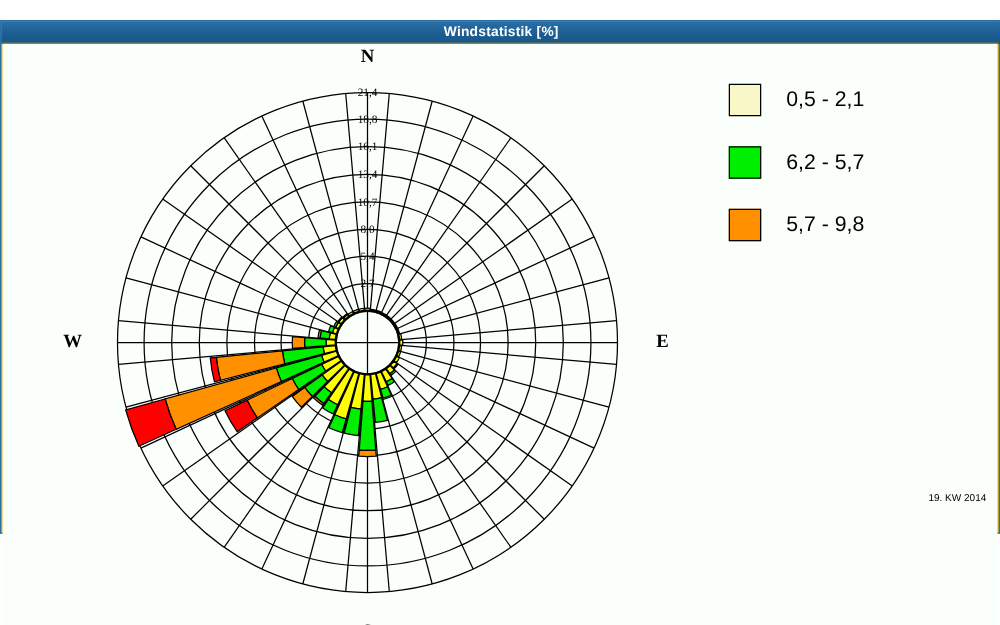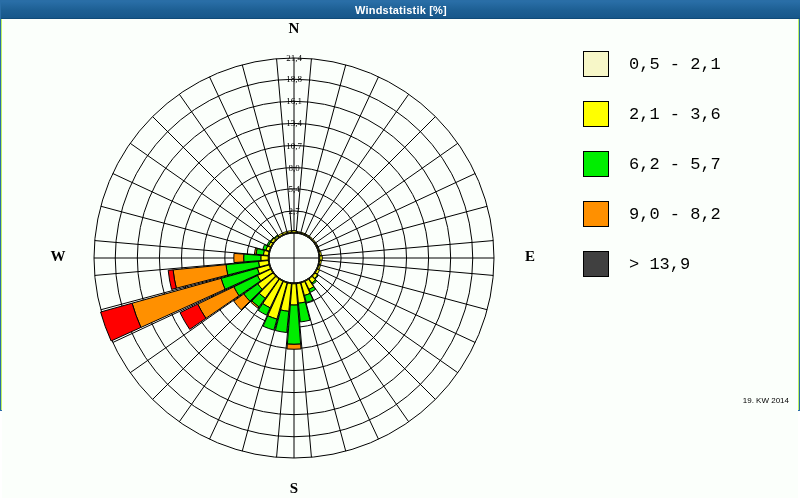--- a/index.html
+++ b/index.html
@@ -3,22 +3,23 @@
 <meta charset="utf-8">
 <style>
   html,body{margin:0;padding:0;}
   body{
     width:800px;height:500px;overflow:hidden;
     font-family:"Liberation Serif", serif;
     background:#ffffff;
   }
   #window{
     position:relative;width:800px;height:411px;box-sizing:border-box;
-    background:#bef264;
+    background:#eab308;
     border:1px solid #2a6ea6;
+    margin-top:16px;
   }
   #titlebar{
     position:absolute;left:0;top:0;width:800px;height:17px;
     background:linear-gradient(to bottom,#2a6fa8 0%,#1d5f93 55%,#17578a 100%);
     color:#ffffff;
     font-family:"Liberation Sans", sans-serif;
     font-size:11px;font-weight:bold;
     display:flex;align-items:center;justify-content:center;
     letter-spacing:.2px;
     border-bottom:1px solid #0f4a78;
@@ -44,25 +45,25 @@
   }
   .legrow{
     display:flex;align-items:center;height:50px;
   }
   .swatch{
     width:26px;height:26px;box-sizing:border-box;
     border:1px solid #000000;flex:0 0 auto;
   }
   .leglabel{
     margin-left:20px;
-    font-family:Liberation Mono, monospace;
+    font-family:Liberation Sans, sans-serif;
     font-size:17px;color:#000000;white-space:nowrap;
   }
   #footer{
-    position:absolute;right:10px;bottom:5px;
+    position:absolute;right:10px;bottom:23px;
     font-family:"Liberation Sans", sans-serif;
     font-size:8px;color:#000000;
   }
 </style>
 </head>
 <body>
 
 <div id="window">
 
   <div id="titlebar">
@@ -243,32 +244,24 @@
       </g>
     </svg>
   </div>
 
   <div id="legend">
       <div class="legrow">
         <div class="swatch" style="background: rgb(247, 247, 200);"></div>
         <div class="leglabel">0,5 - 2,1</div>
       </div>
       <div class="legrow">
-        <div class="swatch" style="background: rgb(255, 255, 0);"></div>
-        <div class="leglabel">2,1 - 3,6</div>
-      </div>
-      <div class="legrow">
         <div class="swatch" style="background: rgb(0, 238, 0);"></div>
         <div class="leglabel">6,2 - 5,7</div>
       </div>
       <div class="legrow">
         <div class="swatch" style="background: rgb(255, 144, 0);"></div>
-        <div class="leglabel">9,0 - 8,2</div>
-      </div>
-      <div class="legrow">
-        <div class="swatch" style="background: rgb(64, 64, 64);"></div>
-        <div class="leglabel">&gt; 13,9</div>
+        <div class="leglabel">5,7 - 9,8</div>
       </div>
     </div>
 
   <div id="footer">19. KW 2014</div>
 
 </div>
 
 </body></html>

